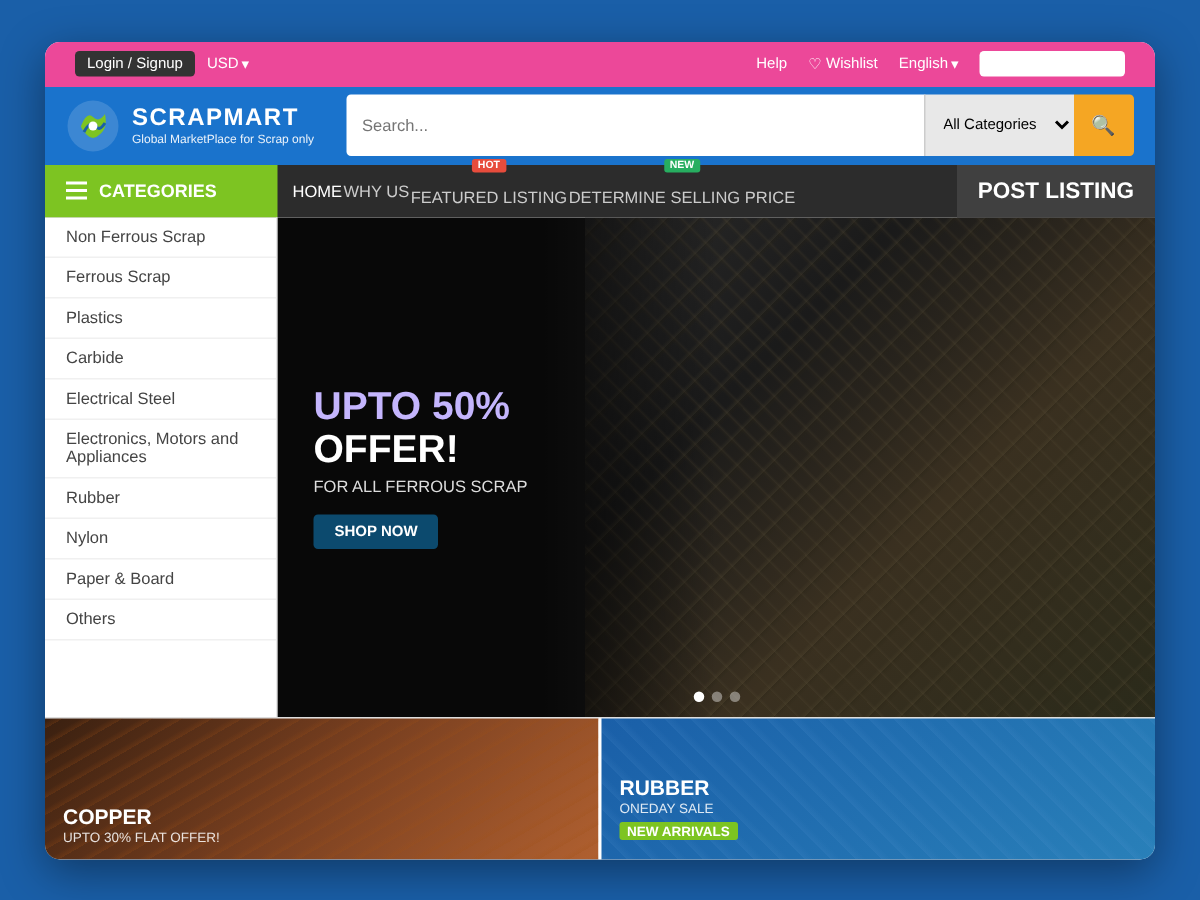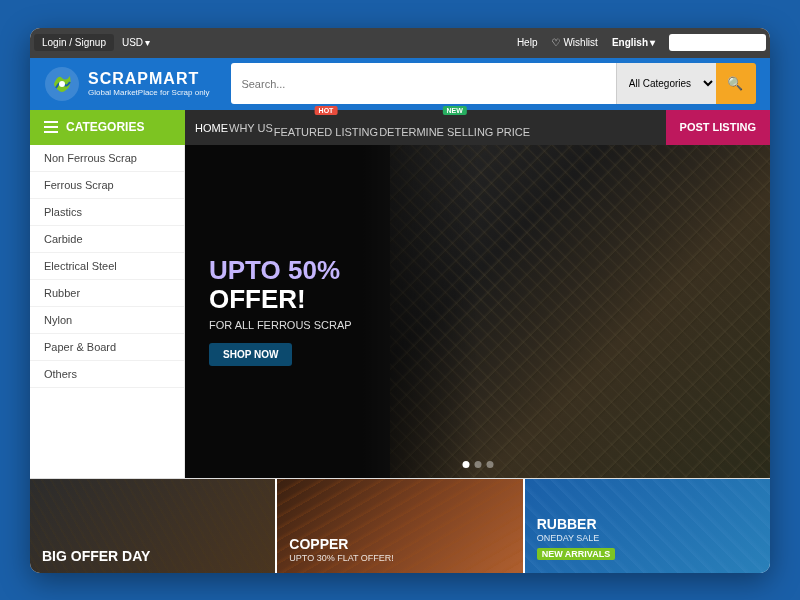--- a/index.html
+++ b/index.html
@@ -16,22 +16,22 @@
     .browser-window {
       width: 740px;
       height: 545px;
       background: #fff;
       border-radius: 10px;
       overflow: hidden;
       box-shadow: 0 8px 30px rgba(0,0,0,0.4);
     }
     
     .top-bar {
-      background: #404040;
-      padding: 5px 4px;
+      background: #ec4899;
+      padding: 5px 20px;
       display: flex;
       align-items: center;
       justify-content: space-between;
       height: 30px;
     }
     .top-bar-left { display: flex; align-items: center; gap: 8px; }
     .login-btn {
       background: #333;
       color: #fff;
       font-size: 10px;
@@ -50,21 +50,21 @@
     .top-bar-right span { color: #fff; font-size: 10px; cursor: pointer; }
     .download-btn {
       background: #fff;
       color: #1a5fa8;
       font-size: 9px;
       font-weight: bold;
       padding: 3px 7px;
       border-radius: 3px;
     }
     .wishlist-link { display: flex; align-items: center; gap: 3px; }
-    .lang-btn { display: flex; align-items: center; gap: 2px; font-weight: bold; }
+    .lang-btn { display: flex; align-items: center; gap: 2px; }
 
     
     .header {
       background: #1a73cc;
       padding: 8px 14px;
       display: flex;
       align-items: center;
       gap: 12px;
       height: 52px;
     }
@@ -152,23 +152,23 @@
       transform: translateX(-50%);
       font-size: 7px;
       padding: 1px 4px;
       border-radius: 2px;
       font-weight: bold;
       color: #fff;
     }
     .badge.hot { background: #e74c3c; }
     .badge.new { background: #27ae60; }
     .post-listing-btn {
-      background: #be185d;
-      color: #fff;
-      font-size: 11px;
+      background: #404040;
+      color: #fff;
+      font-size: 15px;
       font-weight: bold;
       padding: 7px 14px;
       border: none;
       cursor: pointer;
       margin-left: auto;
       margin-right: 0;
       height: 100%;
     }
 
     
@@ -399,20 +399,21 @@
   </div>
 
   <div class="main-content">
 
     <div class="sidebar">
       <div class="sidebar-item">Non Ferrous Scrap</div>
       <div class="sidebar-item">Ferrous Scrap</div>
       <div class="sidebar-item">Plastics</div>
       <div class="sidebar-item">Carbide</div>
       <div class="sidebar-item">Electrical Steel</div>
+      <div class="sidebar-item">Electronics, Motors and Appliances</div>
       <div class="sidebar-item">Rubber</div>
       <div class="sidebar-item">Nylon</div>
       <div class="sidebar-item">Paper &amp; Board</div>
       <div class="sidebar-item">Others</div>
     </div>
 
     <div class="hero-area">
       <div class="hero-bg">
         <div class="hero-texture"></div>
         <div class="hero-overlay"></div>
@@ -428,26 +429,20 @@
           <div class="dot active"></div>
           <div class="dot"></div>
           <div class="dot"></div>
         </div>
       </div>
     </div>
 
   </div>
 
   <div class="bottom-banners">
-    <div class="banner-card dark-bg">
-      <div class="scrap-overlay scrap1"></div>
-      <div class="banner-content">
-        <div class="banner-title">BIG OFFER DAY</div>
-      </div>
-    </div>
     <div class="banner-card copper-bg">
       <div class="scrap-overlay copper1"></div>
       <div class="banner-content">
         <div class="banner-title">COPPER</div>
         <div class="banner-subtitle">UPTO 30% FLAT OFFER!</div>
       </div>
     </div>
     <div class="banner-card blue-bg">
       <div class="scrap-overlay blue1"></div>
       <div class="banner-content">

